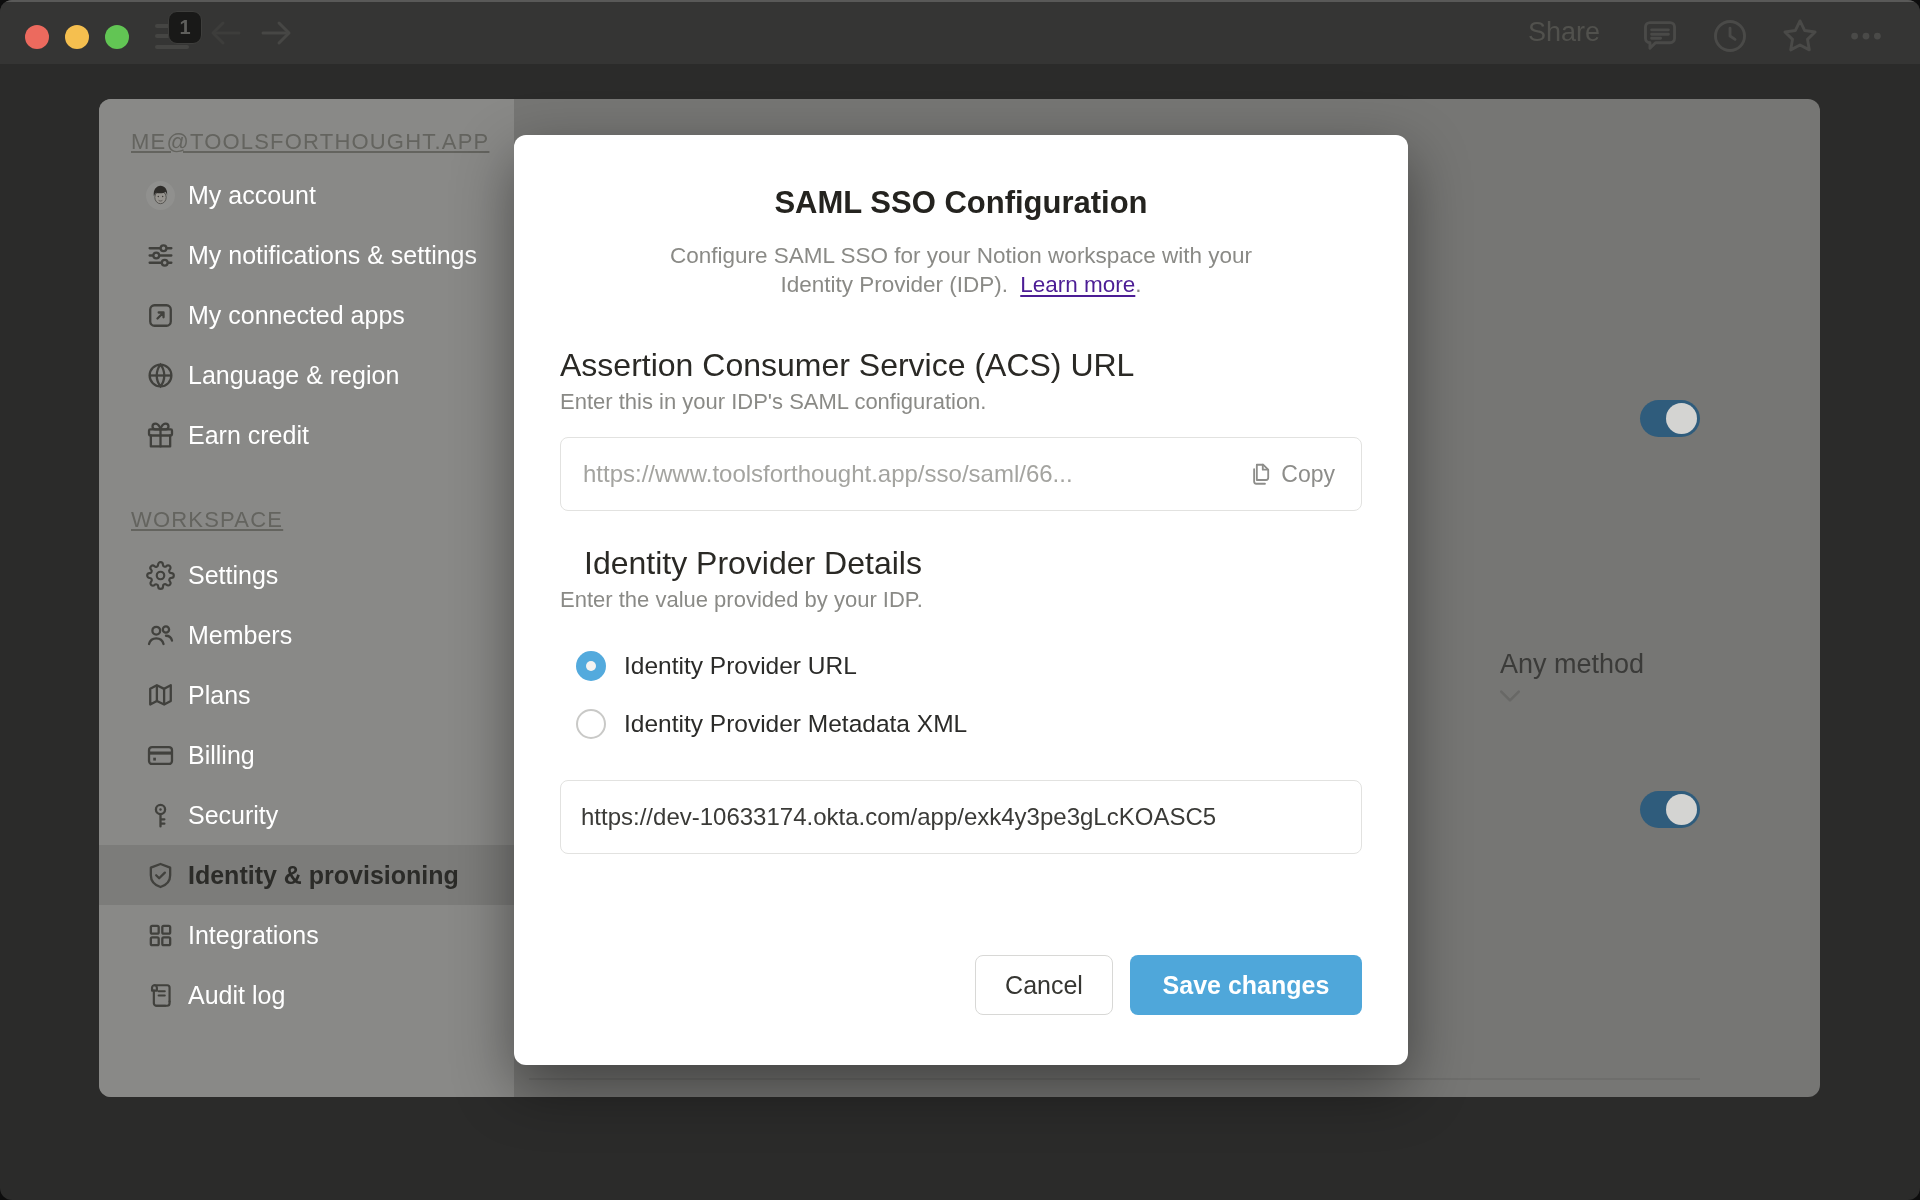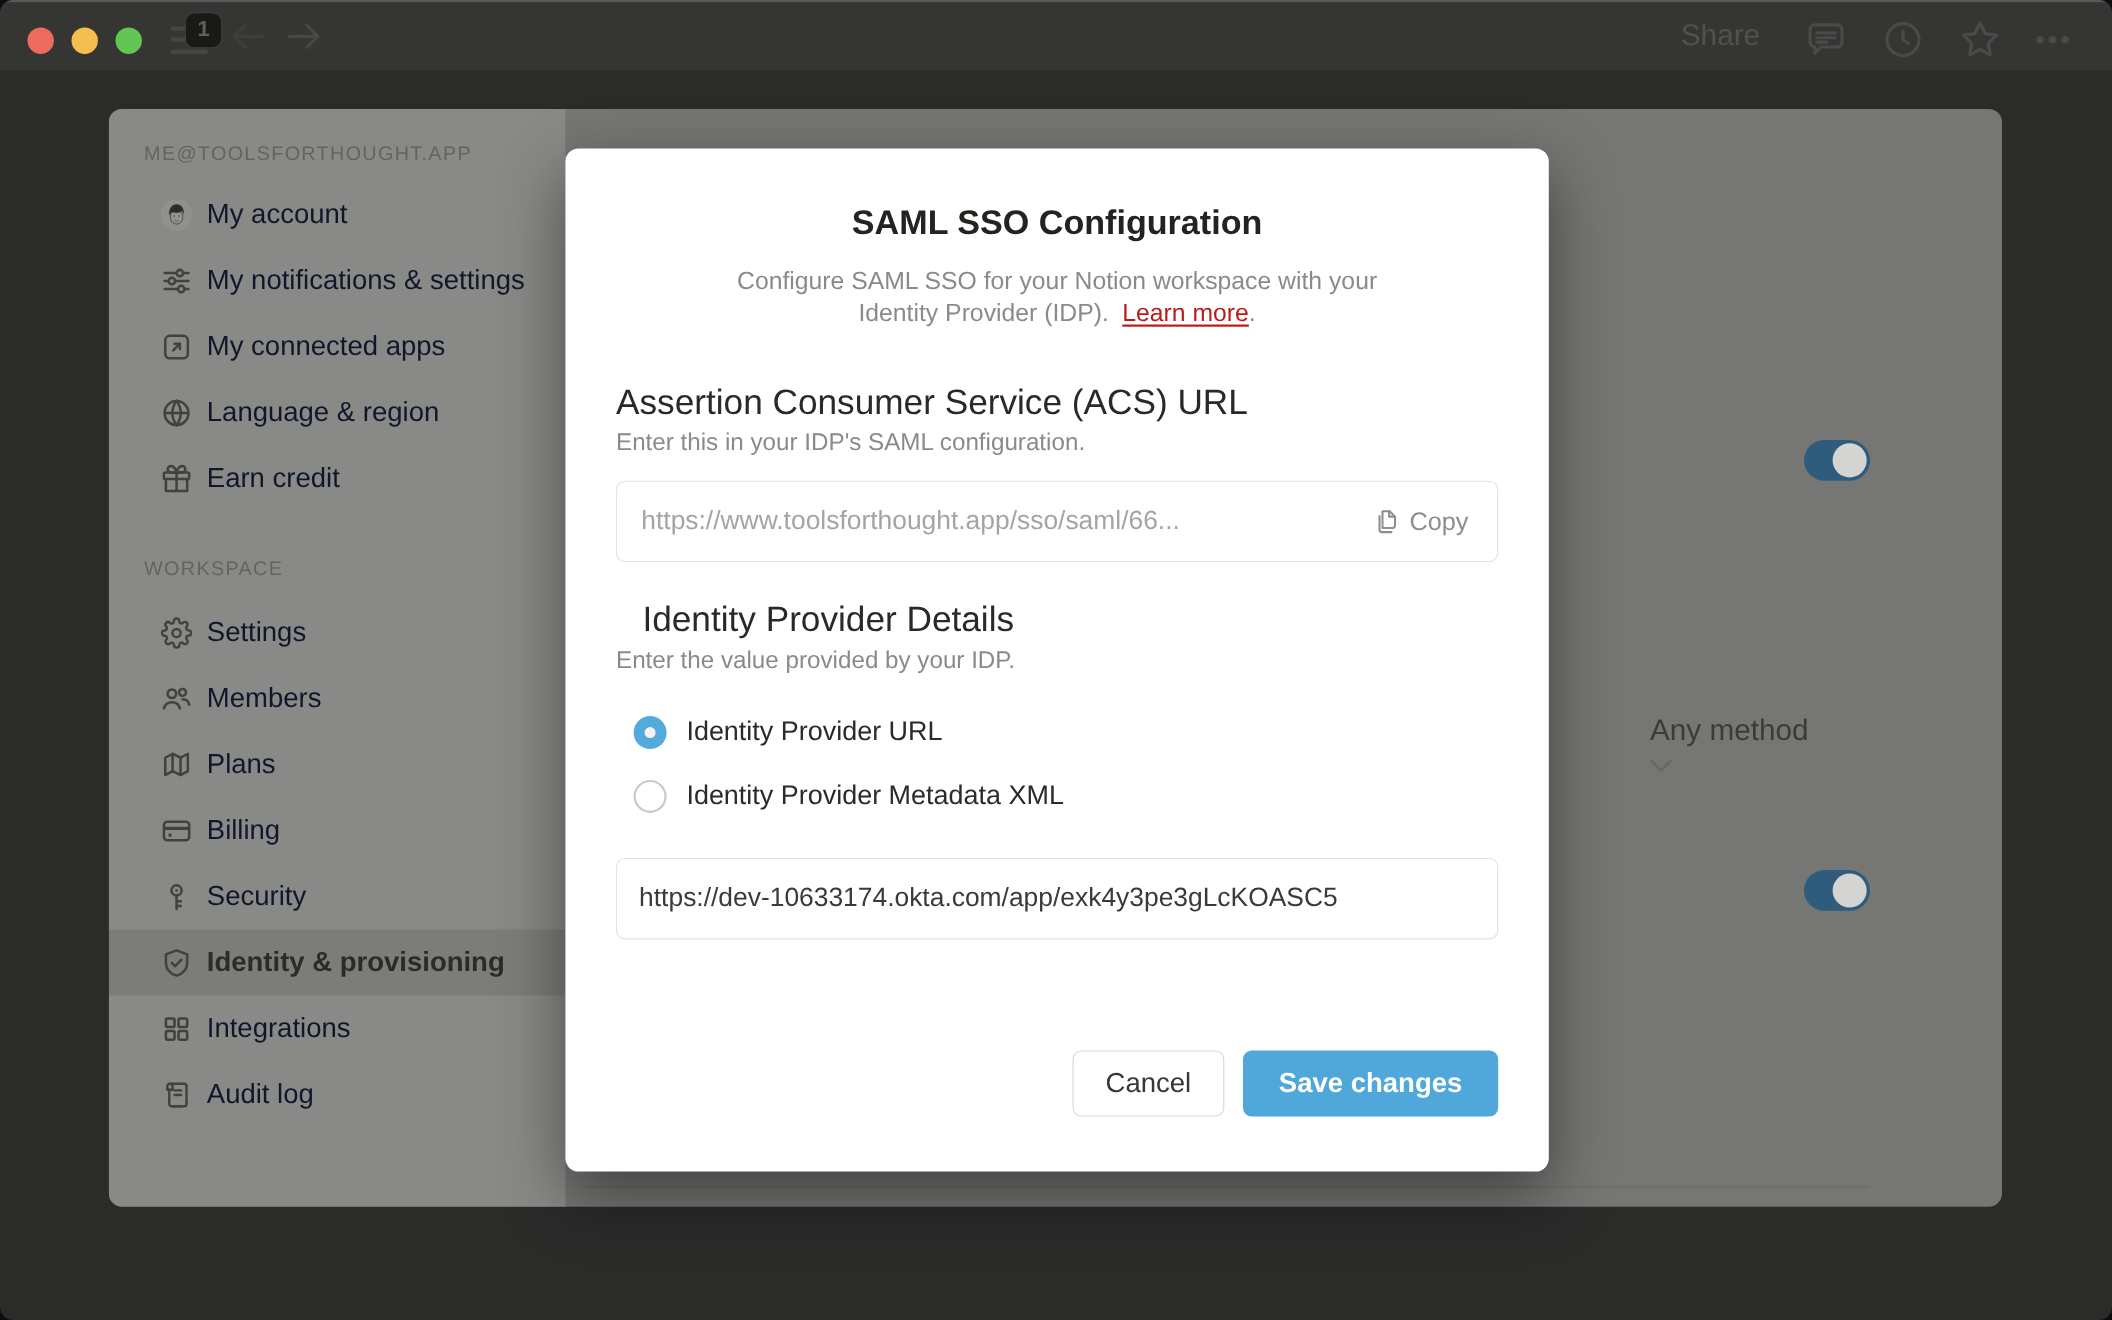--- a/index.html
+++ b/index.html
@@ -26,47 +26,47 @@
   .nav-back { left:209px; top:18px; color:#3d3d3b; }
   .nav-fwd  { left:259px; top:18px; color:#474745; }
   .share { position:absolute; left:1528px; top:17px; font-size:27px; color:#51514d; background:none; border:none; }
   .icon-btn { width:38px; height:38px; top:17px; color:#4a4a48; }
   .ic-chat { left:1641px; } .ic-clock { left:1711px; } .ic-star { left:1781px; } .ic-more { left:1847px; }
 
   
   .panel { position:absolute; left:99px; top:99px; width:1721px; height:998px; border-radius:12px;
            background:#767674; overflow:hidden; }
   .sidebar { position:absolute; left:0; top:0; bottom:0; width:415px; background:#898987; overflow:hidden; }
-  .sec-label { position:absolute; left:32px; height:26px; font-size:18px; font-weight:500;
-               letter-spacing:1.2px; color:#64645f; white-space:nowrap; }
+  .sec-label { position:absolute; left:32px; height:26px; font-size:22px; font-weight:500;
+               letter-spacing:1.2px; color:#64645f; white-space:nowrap;text-decoration:underline; }
   .srow { position:absolute; left:0; width:415px; height:60px; display:flex; align-items:center;
           padding-left:38px; white-space:nowrap; overflow:hidden; }
   .srow .slot { width:46px; min-width:46px; height:46px; display:flex; align-items:center; justify-content:center;
                 color:#41413d; margin-right:5px; }
-  .srow .slabel { font-size:25px; color:#0f172a; }
+  .srow .slabel { font-size:25px; color:#ffffff; }
   .srow.sel { background:#7c7c7a; }
   .srow.sel .slabel { font-weight:bold; color:#2b2b28; }
   .srow svg { width:29px; height:29px; }
   .avatar-svg { width:46px; height:46px; }
 
   .toggle { position:absolute; width:60px; height:37px; border-radius:19px; background:#2f5c7c; }
   .toggle .knob { position:absolute; right:3px; top:3px; width:31px; height:31px; border-radius:50%; background:#d4d4d2; }
   .any-method { position:absolute; left:1401px; top:550px; display:flex; align-items:flex-start; gap:10px;
                 background:none; border:none; font-size:27px; color:#3b3b39;flex-direction:column; }
   .any-method svg { width:20px; height:12px; color:#686866; }
   .divider { position:absolute; left:430px; top:979px; width:1171px; height:2px; background:#6e6e6c; }
 
   
   .modal { position:absolute; left:514px; top:135px; width:894px; height:930px; background:#ffffff;
            border-radius:12px; box-shadow:0 22px 60px rgba(0,0,0,0.45); }
   .m-title { position:absolute; top:50px; left:0; right:0; text-align:center; font-size:31px;
              font-weight:bold; color:#24231f; }
   .m-sub { position:absolute; top:106px; left:0; right:0; text-align:center; font-size:22.5px;
            line-height:29px; color:#8a8a86; }
-  .m-sub .lm { color:#b91c1c; text-decoration:underline; text-underline-offset:3px; cursor:pointer; }
+  .m-sub .lm { color:#4c1d95; text-decoration:underline; text-underline-offset:3px; cursor:pointer; }
   .m-sub .sp { margin-left:6px; }
   .m-h { position:absolute; left:46px; font-size:32px; font-weight:normal; color:#2a2925; }
   .m-d { position:absolute; left:46px; font-size:22px; color:#8a8a86; }
   .m-input { position:absolute; left:46px; width:802px; height:74px; border:1.5px solid #e2e2e0;
              border-radius:8px; background:#fff; display:flex; align-items:center; overflow:hidden; }
   .acs-input { top:302px; }
   .acs-val { flex:1; padding-left:22px; font-size:24px; color:#a4a4a0; white-space:nowrap; overflow:hidden; }
   .copy-btn { display:flex; align-items:center; gap:9px; padding:0 26px 0 10px; background:none; border:none;
               color:#8d8d8a; font-size:23px; }
   .copy-btn svg { width:26px; height:26px; }

